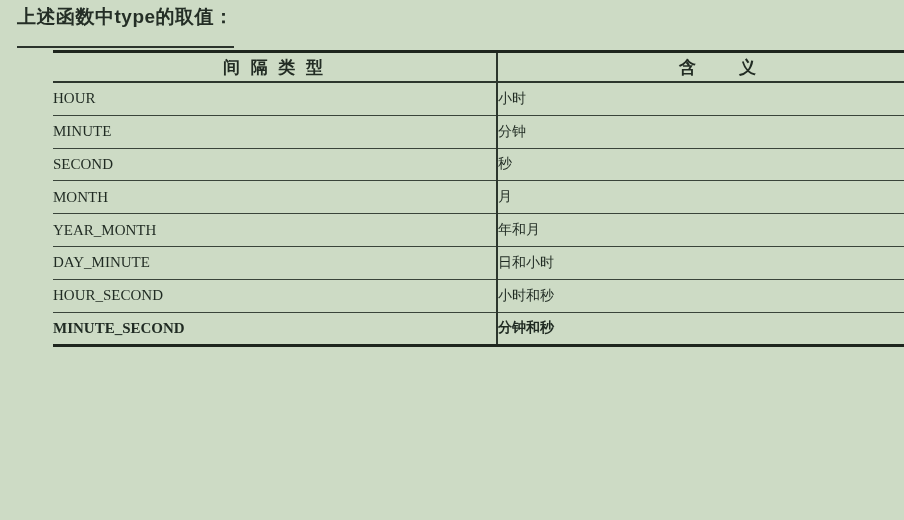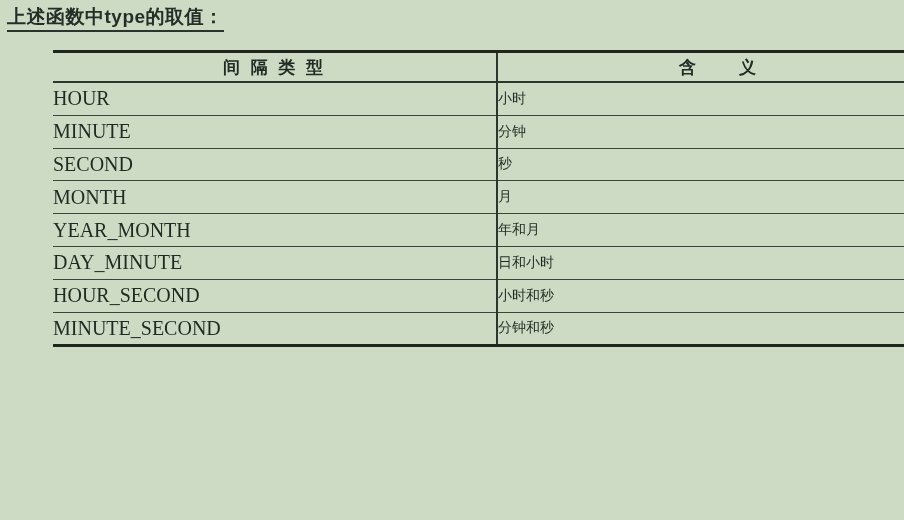--- a/index.html
+++ b/index.html
@@ -9,29 +9,29 @@
   body {
     width: 904px;
     height: 520px;
     background: #cddbc5;
     position: relative;
     overflow: hidden;
     font-family: "Liberation Sans", sans-serif;
   }
   .page-title {
     position: absolute;
-    left: 7px;
+    left: 17px;
     top: 5px;
     font-size: 19px;
     font-weight: bold;
     color: #242e26;
     line-height: 24px;
     letter-spacing: 0.5px;
     border-bottom: 2px solid #2b342c;
-    padding-bottom: 1px;
+    padding-bottom: 17px;
     white-space: nowrap;
   }
   table.interval-table {
     position: absolute;
     left: 9px;
     top: 50px;
     width: 887px;
     border-collapse: collapse;
     table-layout: fixed;
     border-top: 3px solid #1e261e;
@@ -55,26 +55,27 @@
     padding: 0;
     font-family: "Liberation Serif", serif;
     color: #1f2a22;
     vertical-align: middle;
     border-bottom: 1px solid #39443a;
     overflow: hidden;
     white-space: nowrap;
   }
   table.interval-table tbody tr:last-child td {
     border-bottom: none;
+    font-weight: bold;
   }
   .col-divider {
     border-right: 2px solid #2c362d;
   }
   td.cell-type {
-    font-size: 20px;
+    font-size: 15px;
     padding-left: 142px;
   }
   td.cell-meaning {
     font-size: 14px;
     padding-left: 172px;
   }
 </style>
 </head>
 <body>
 

